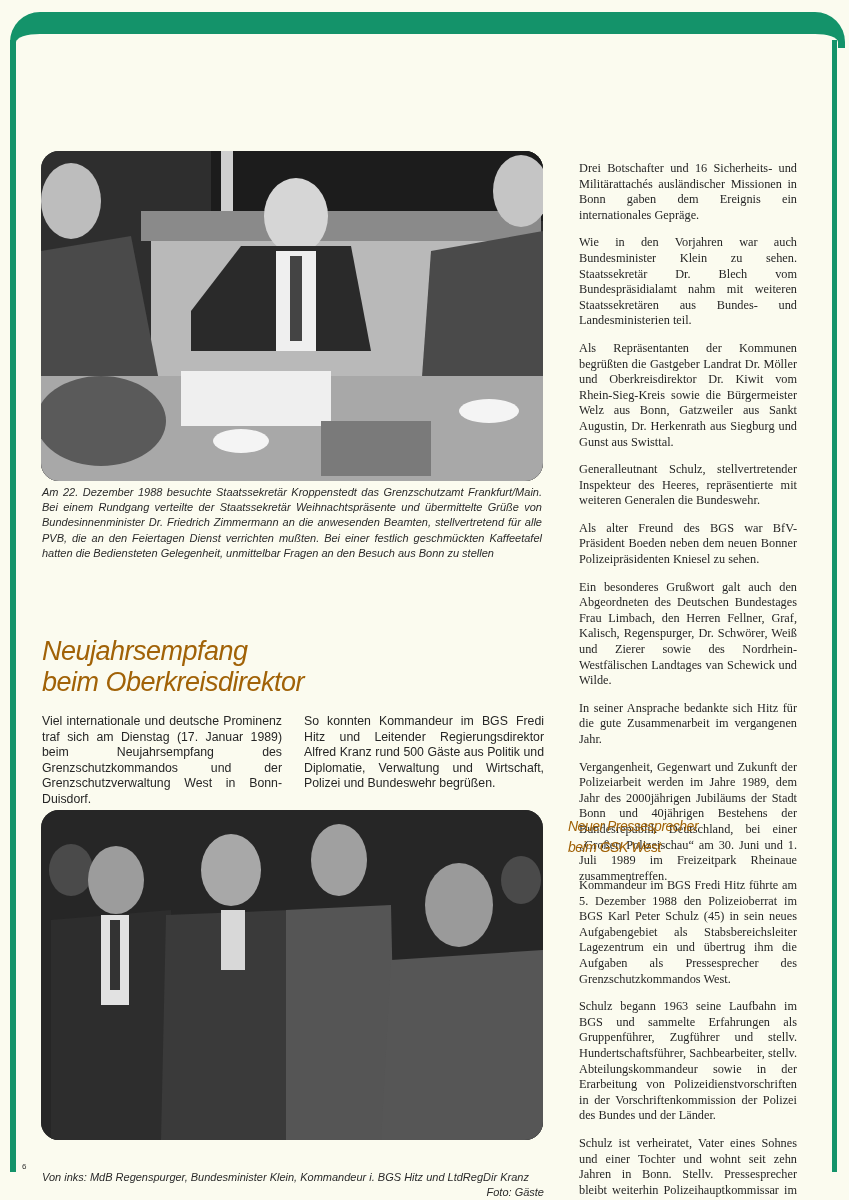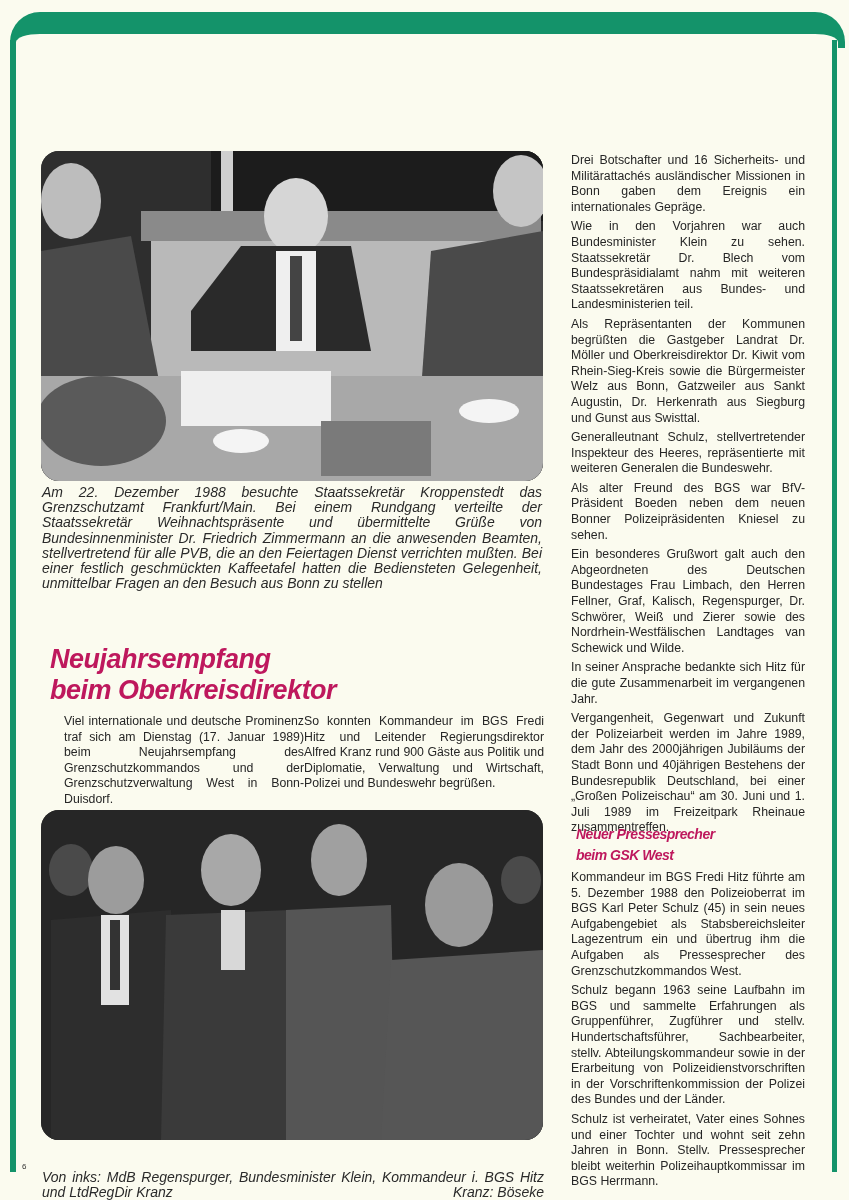--- a/index.html
+++ b/index.html
@@ -15,30 +15,30 @@
     border-radius: 30px 30px 0 0; box-sizing: border-box;
   }
   .frame-left { position: absolute; left: 10px; top: 40px; width: 6px; height: 1132px; background: #14936a; }
   .frame-right { position: absolute; left: 832px; top: 40px; width: 5px; height: 1132px; background: #14936a; }
   .photo {
     position: absolute; border-radius: 18px; overflow: hidden;
     background: #3a3a3a;
   }
   .photo svg { display: block; width: 100%; height: 100%; }
   .caption {
-    position: absolute; font-style: italic; font-size: 14px; line-height: 15.2px;
+    position: absolute; font-style: italic; font-size: 11px; line-height: 15.2px;
     text-align: justify; color: #2a2a2a;
   }
   .body-text {
     position: absolute; font-size: 12.3px; line-height: 15.6px; text-align: justify; color: #262626;
   }
-  .body-text p { margin: 4px; }
+  .body-text p { margin: 12px; font-family: Liberation Serif, serif; }
   .headline {
-    position: absolute; font-weight: 700; font-style: italic; color: #be185d;
-    letter-spacing: -0.5px; margin: 8px;
+    position: absolute; font-weight: 400; font-style: italic; color: #a16207;
+    letter-spacing: -0.5px; margin: 0;
   }
   .page-number { position: absolute; left: 22px; top: 1162px; font-size: 8px; color: #333; }
 </style>
 </head>
 <body>
 
 <div class="frame-top"></div>
 <div class="frame-left"></div>
 <div class="frame-right"></div>
 
@@ -71,22 +71,22 @@
   </svg>
 </div>
 
 <div class="caption" style="left:42px; top:485px; width:500px;">Am 22. Dezember 1988 besuchte Staatssekretär Kroppenstedt das Grenzschutzamt Frankfurt/Main. Bei einem Rundgang verteilte der Staatssekretär Weihnachtspräsente und übermittelte Grüße von Bundesinnenminister Dr. Friedrich Zimmermann an die anwesenden Beamten, stellvertretend für alle PVB, die an den Feiertagen Dienst verrichten mußten. Bei einer festlich geschmückten Kaffeetafel hatten die Bediensteten Gelegenheit, unmittelbar Fragen an den Besuch aus Bonn zu stellen</div>
 
 <h1 class="headline" style="left:42px; top:636px; font-size:27px; line-height:31px;">
   <span>Neujahrsempfang</span><br>
   <span>beim Oberkreisdirektor</span>
 </h1>
 
-<div class="body-text" style="left:42px; top:714px; width:240px;margin-left:22px;">Viel internationale und deutsche Prominenz traf sich am Dienstag (17. Januar 1989) beim Neujahrsempfang des Grenzschutzkommandos und der Grenzschutzverwaltung West in Bonn-Duisdorf.</div>
-<div class="body-text" style="left:304px; top:714px; width:240px;">So konnten Kommandeur im BGS Fredi Hitz und Leitender Regierungsdirektor Alfred Kranz rund 900 Gäste aus Politik und Diplomatie, Verwaltung und Wirtschaft, Polizei und Bundeswehr begrüßen.</div>
+<div class="body-text" style="left:42px; top:714px; width:240px;">Viel internationale und deutsche Prominenz traf sich am Dienstag (17. Januar 1989) beim Neujahrsempfang des Grenzschutzkommandos und der Grenzschutzverwaltung West in Bonn-Duisdorf.</div>
+<div class="body-text" style="left:304px; top:714px; width:240px;">So konnten Kommandeur im BGS Fredi Hitz und Leitender Regierungsdirektor Alfred Kranz rund 500 Gäste aus Politik und Diplomatie, Verwaltung und Wirtschaft, Polizei und Bundeswehr begrüßen.</div>
 
 <div class="body-text" style="left:567px; top:149px; width:242px;">
   <p>Drei Botschafter und 16 Sicherheits- und Militärattachés ausländischer Missionen in Bonn gaben dem Ereignis ein internationales Gepräge.</p>
   <p>Wie in den Vorjahren war auch Bundesminister Klein zu sehen. Staatssekretär Dr. Blech vom Bundespräsidialamt nahm mit weiteren Staatssekretären aus Bundes- und Landesministerien teil.</p>
   <p>Als Repräsentanten der Kommunen begrüßten die Gastgeber Landrat Dr. Möller und Oberkreisdirektor Dr. Kiwit vom Rhein-Sieg-Kreis sowie die Bürgermeister Welz aus Bonn, Gatzweiler aus Sankt Augustin, Dr. Herkenrath aus Siegburg und Gunst aus Swisttal.</p>
   <p>Generalleutnant Schulz, stellvertretender Inspekteur des Heeres, repräsentierte mit weiteren Generalen die Bundeswehr.</p>
   <p>Als alter Freund des BGS war BfV-Präsident Boeden neben dem neuen Bonner Polizeipräsidenten Kniesel zu sehen.</p>
   <p>Ein besonderes Grußwort galt auch den Abgeordneten des Deutschen Bundestages Frau Limbach, den Herren Fellner, Graf, Kalisch, Regenspurger, Dr. Schwörer, Weiß und Zierer sowie des Nordrhein-Westfälischen Landtages van Schewick und Wilde.</p>
   <p>In seiner Ansprache bedankte sich Hitz für die gute Zusammenarbeit im vergangenen Jahr.</p>
   <p>Vergangenheit, Gegenwart und Zukunft der Polizeiarbeit werden im Jahre 1989, dem Jahr des 2000jährigen Jubiläums der Stadt Bonn und 40jährigen Bestehens der Bundesrepublik Deutschland, bei einer „Großen Polizeischau“ am 30. Juni und 1. Juli 1989 im Freizeitpark Rheinaue zusammentreffen.</p>
@@ -111,21 +111,21 @@
     <ellipse cx="298" cy="50" rx="28" ry="36" fill="#a0a0a0"></ellipse>
     <path d="M245 100 L350 95 L355 330 L245 330 Z" fill="#555"></path>
 
     <ellipse cx="418" cy="95" rx="34" ry="42" fill="#9a9a9a"></ellipse>
     <path d="M350 150 L502 140 L502 330 L340 330 Z" fill="#565656"></path>
   </svg>
 </div>
 
 <div class="caption" style="left:42px; top:1170px; width:502px;">
   <span>Von inks: MdB Regenspurger, Bundesminister Klein, Kommandeur i. BGS Hitz und LtdRegDir Kranz</span>
-  <span style="float:right;">Kranz: Böseke</span>
+  <span style="float:right;">Foto: Gäste</span>
 </div>
 
 <h2 class="headline" style="left:568px; top:816px; font-size:14px; line-height:21px;">
   <span>Neuer Pressesprecher</span><br>
   <span>beim GSK West</span>
 </h2>
 
 <div class="body-text" style="left:567px; top:866px; width:242px;">
   <p>Kommandeur im BGS Fredi Hitz führte am 5. Dezember 1988 den Polizeioberrat im BGS Karl Peter Schulz (45) in sein neues Aufgabengebiet als Stabsbereichsleiter Lagezentrum ein und übertrug ihm die Aufgaben als Pressesprecher des Grenzschutzkommandos West.</p>
   <p>Schulz begann 1963 seine Laufbahn im BGS und sammelte Erfahrungen als Gruppenführer, Zugführer und stellv. Hundertschaftsführer, Sachbearbeiter, stellv. Abteilungskommandeur sowie in der Erarbeitung von Polizeidienstvorschriften in der Vorschriftenkommission der Polizei des Bundes und der Länder.</p>

